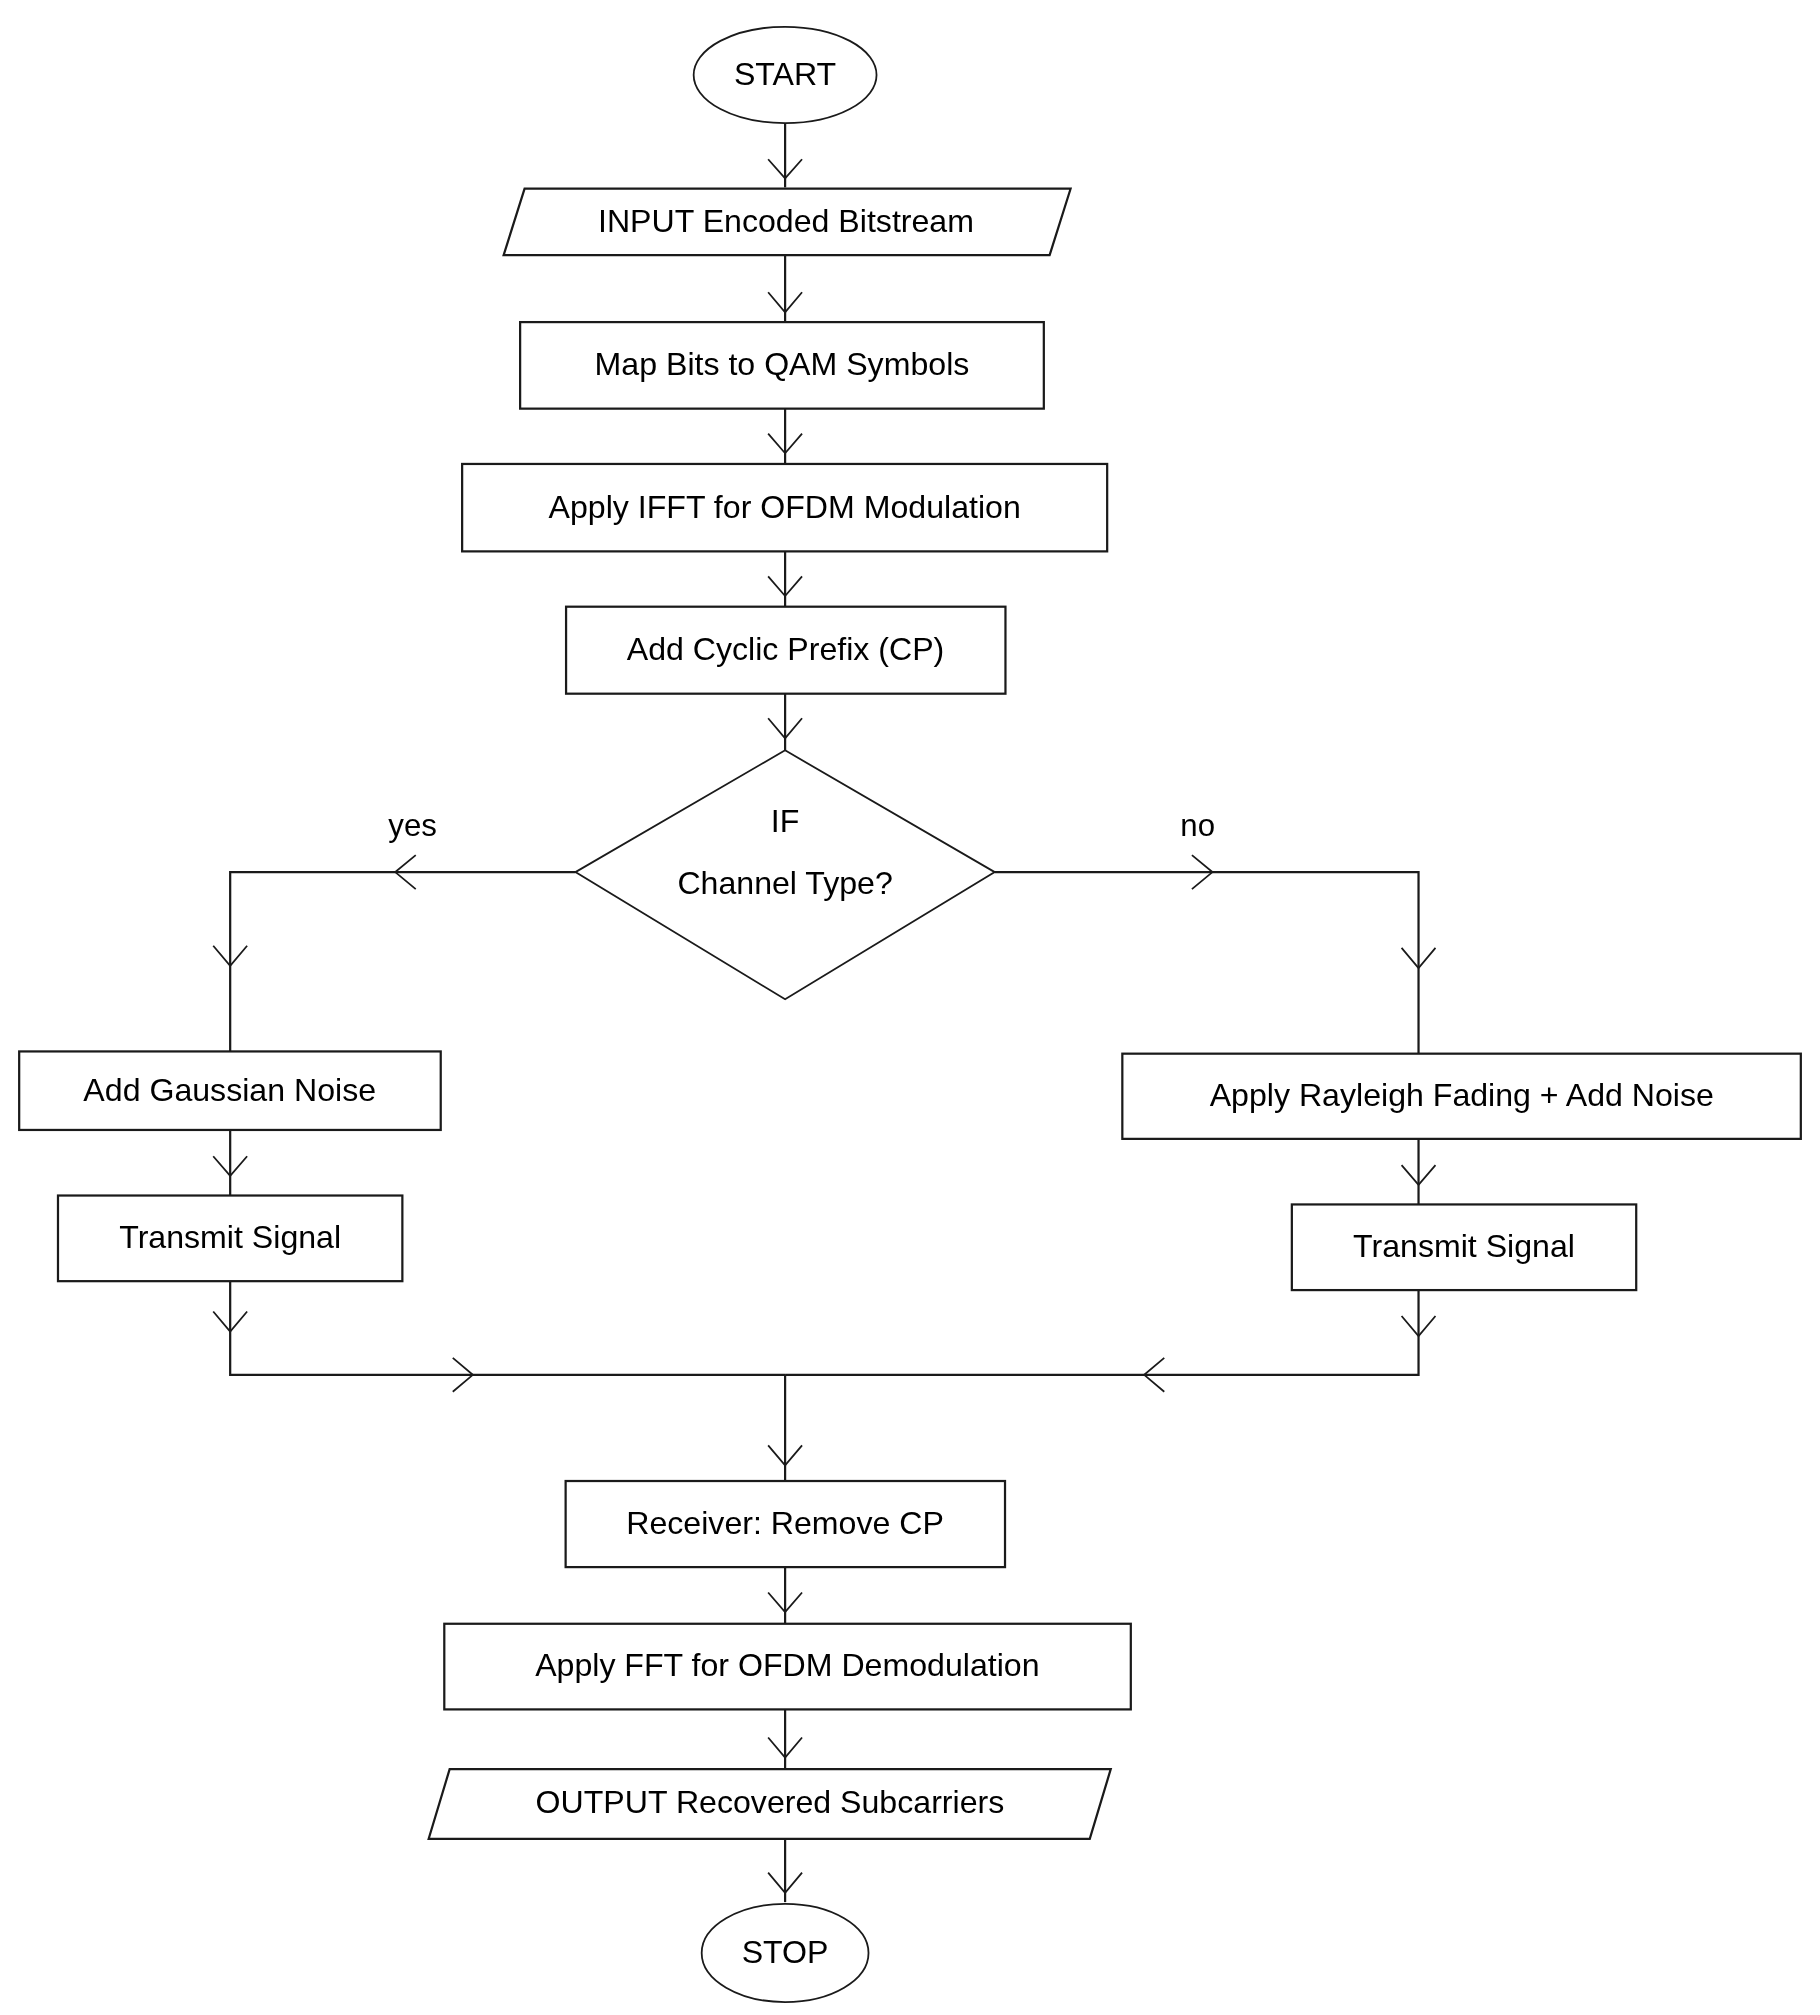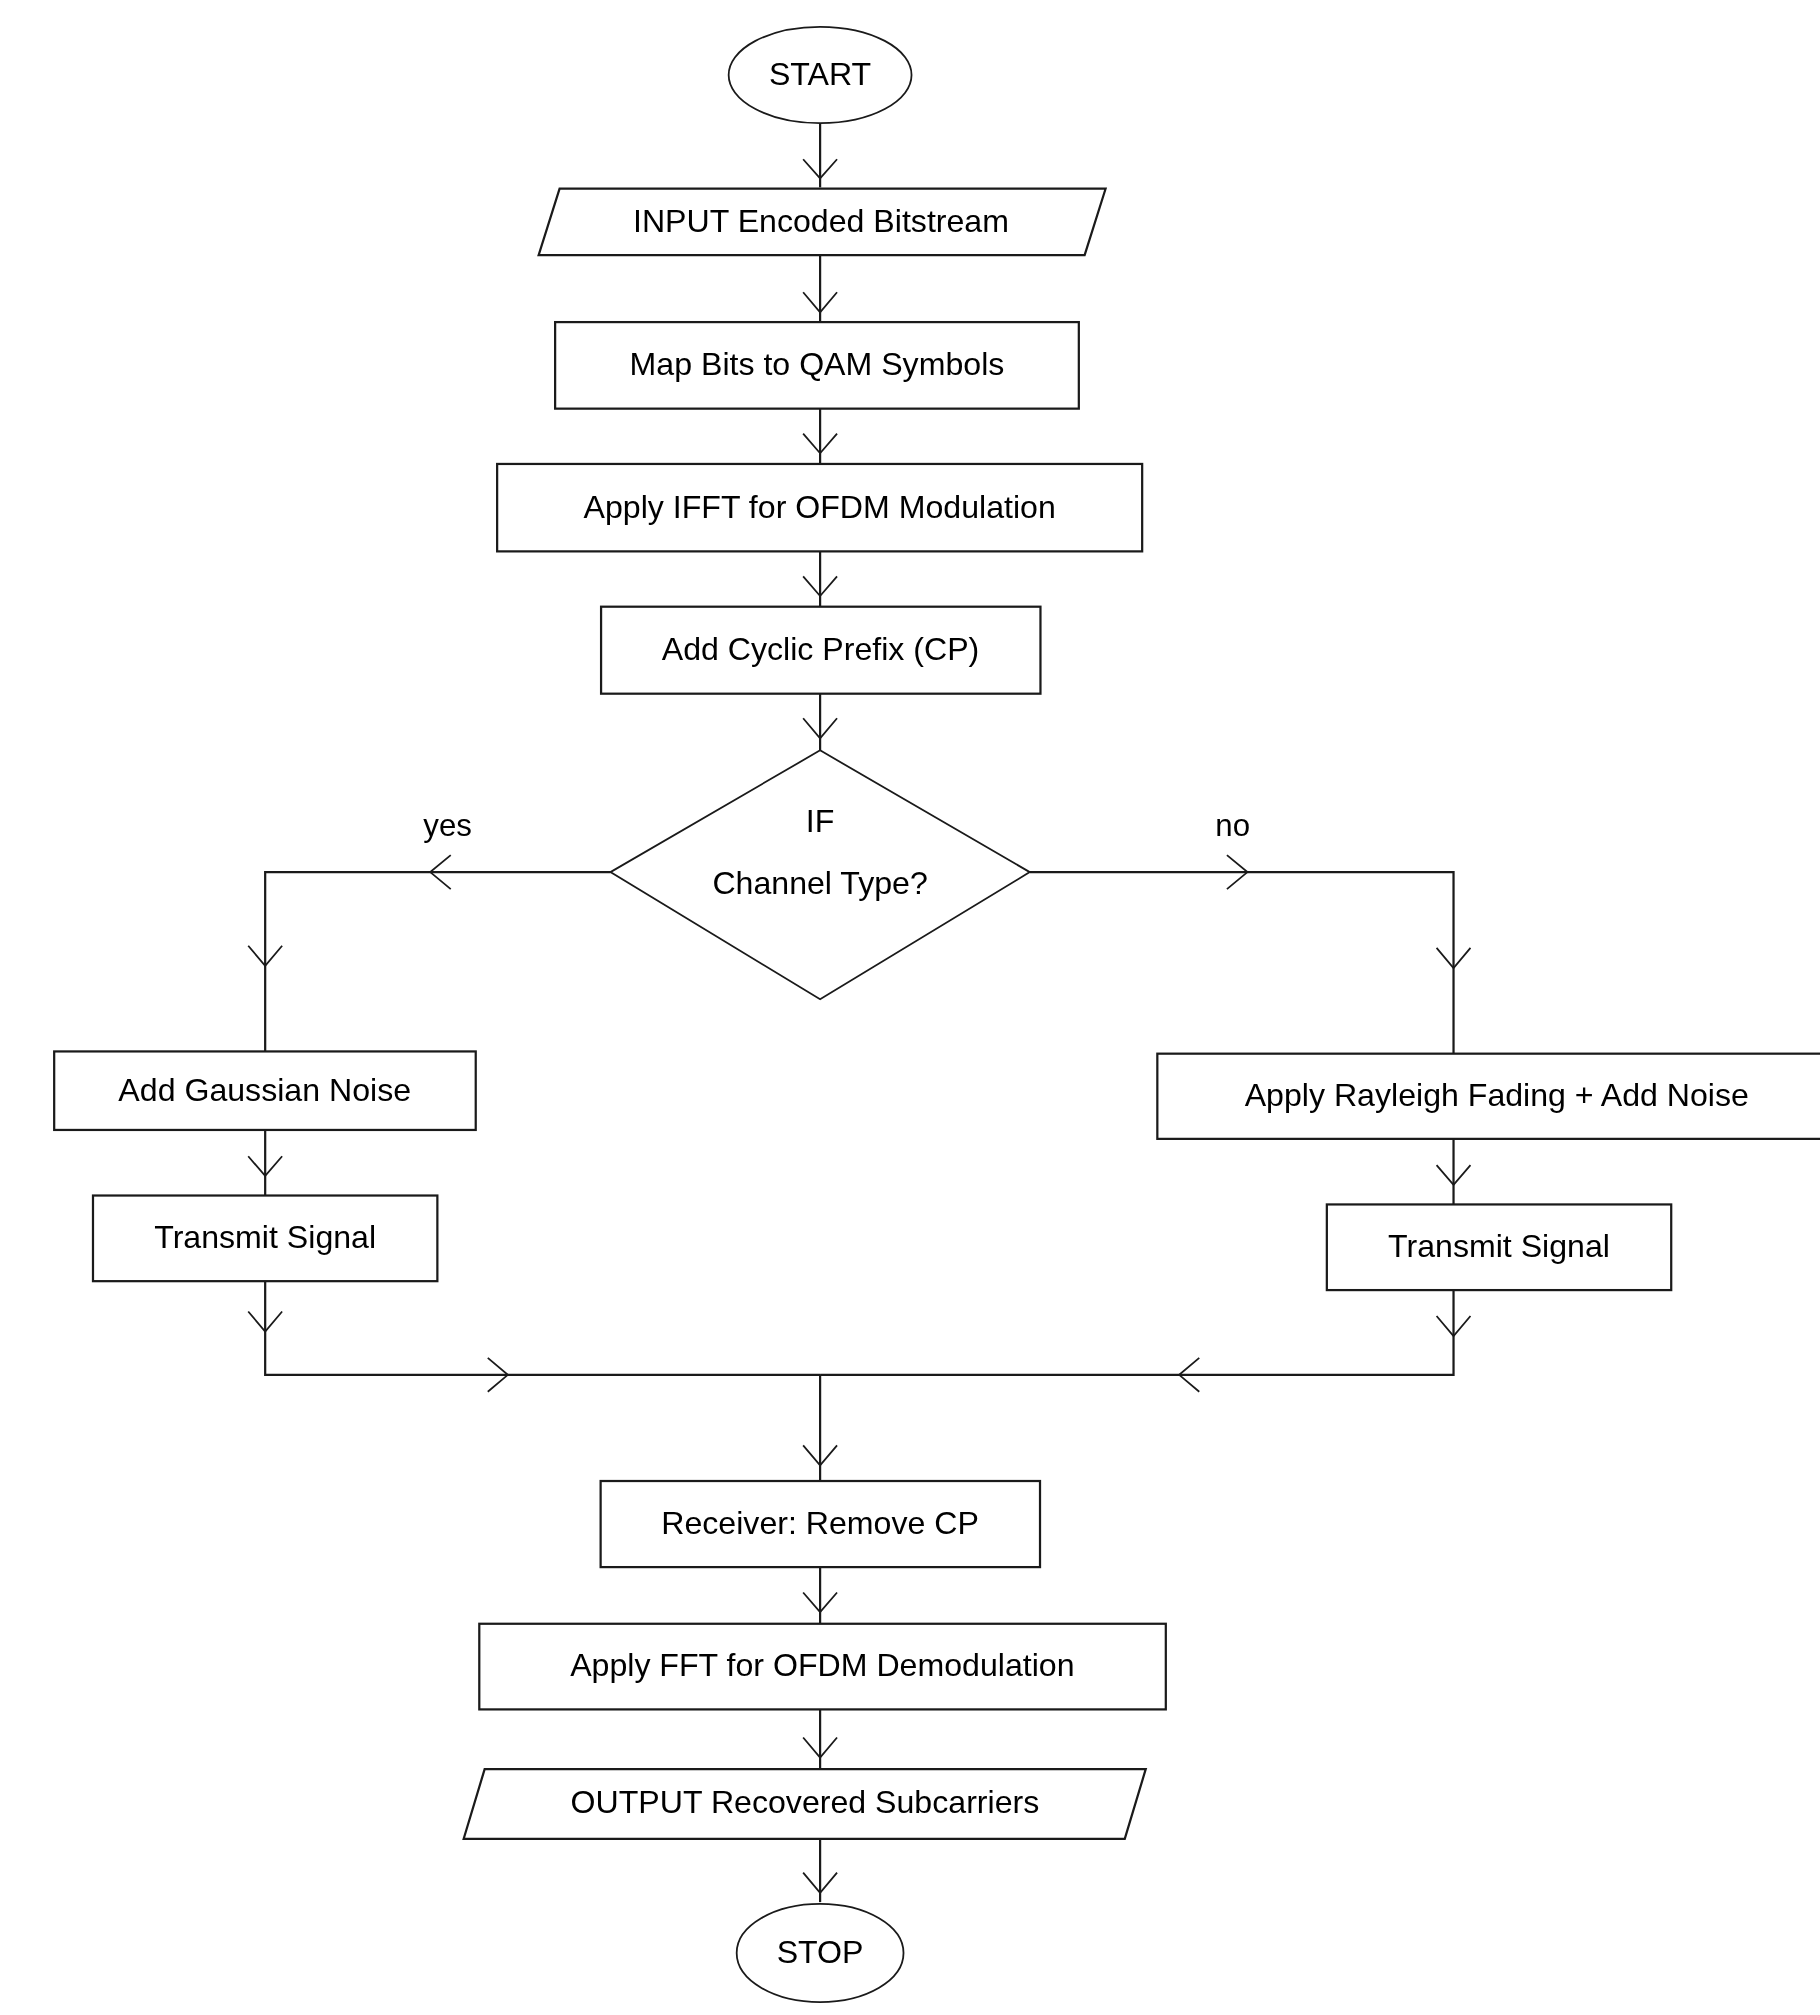--- a/index.html
+++ b/index.html
@@ -11,21 +11,20 @@
     width: 1820px;
     height: 2015px;
     font-family: "Liberation Sans", sans-serif;
     overflow: hidden;
   }
   #flowchart-root {
     position: relative;
     width: 1768px;
     height: 2015px;
     background: #ffffff;
-    padding-left: 35px;
   }
   svg.flow-canvas {
     display: block;
     width: 1820px;
     height: 2015px;
   }
   .node-shape {
     fill: #ffffff;
     stroke: #1a1a1a;
     stroke-width: 5;

